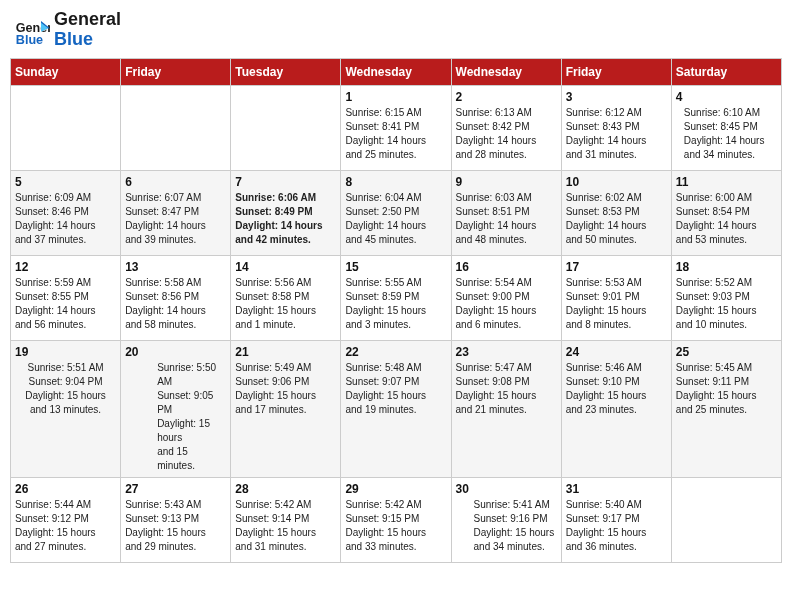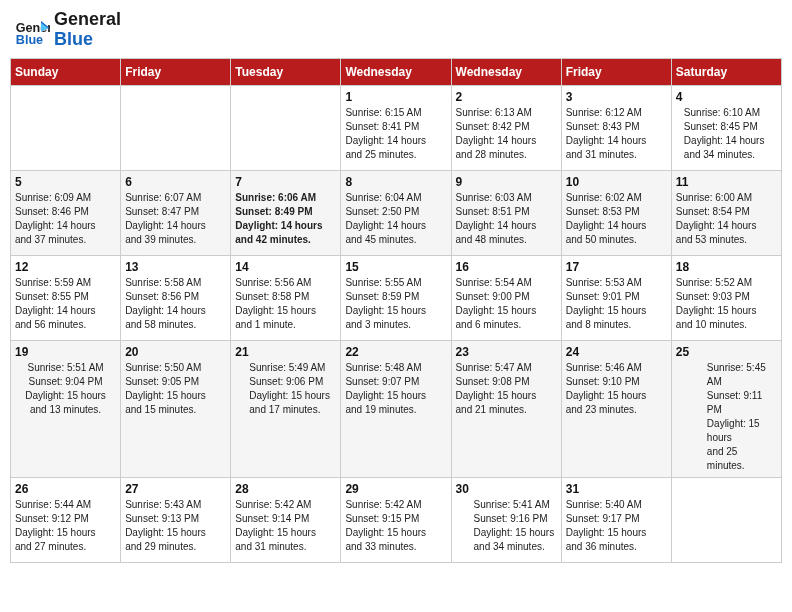--- a/index.html
+++ b/index.html
@@ -259,28 +259,28 @@
       <tr class="row-even">
         <td>
           <span class="day-num">19</span>
           <div class="day-info" style="white-space: pre-line; text-align: center;">Sunrise: 5:51 AM
 Sunset: 9:04 PM
 Daylight: 15 hours
 and 13 minutes.</div>
         </td>
         <td>
           <span class="day-num">20</span>
-          <div class="day-info" style="white-space: pre-line;">Sunrise: 5:50 AM
+          <div class="day-info" style="white-space: pre-line; margin-left: 32px;">Sunrise: 5:50 AM
 Sunset: 9:05 PM
 Daylight: 15 hours
 and 15 minutes.</div>
         </td>
         <td>
           <span class="day-num">21</span>
-          <div class="day-info" style="white-space: pre-line; margin-left: 14px;">Sunrise: 5:49 AM
+          <div class="day-info" style="white-space: pre-line;">Sunrise: 5:49 AM
 Sunset: 9:06 PM
 Daylight: 15 hours
 and 17 minutes.</div>
         </td>
         <td>
           <span class="day-num">22</span>
           <div class="day-info" style="white-space: pre-line;">Sunrise: 5:48 AM
 Sunset: 9:07 PM
 Daylight: 15 hours
 and 19 minutes.</div>
@@ -294,21 +294,21 @@
         </td>
         <td>
           <span class="day-num">24</span>
           <div class="day-info" style="white-space: pre-line;">Sunrise: 5:46 AM
 Sunset: 9:10 PM
 Daylight: 15 hours
 and 23 minutes.</div>
         </td>
         <td>
           <span class="day-num">25</span>
-          <div class="day-info" style="white-space: pre-line; margin-left: 31px;">Sunrise: 5:45 AM
+          <div class="day-info" style="white-space: pre-line;">Sunrise: 5:45 AM
 Sunset: 9:11 PM
 Daylight: 15 hours
 and 25 minutes.</div>
         </td>
       </tr>
       <tr class="row-odd">
         <td>
           <span class="day-num">26</span>
           <div class="day-info" style="white-space: pre-line;">Sunrise: 5:44 AM
 Sunset: 9:12 PM

